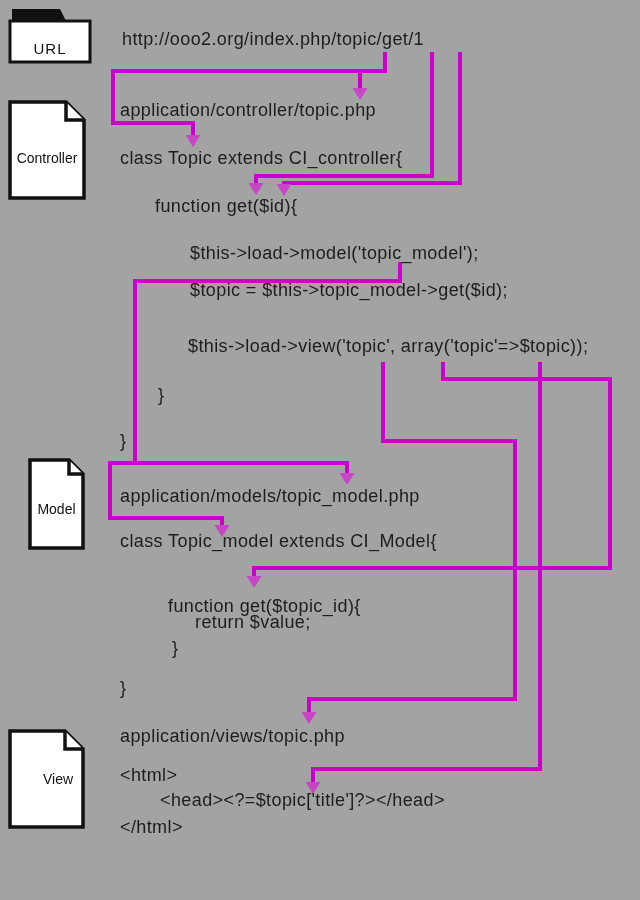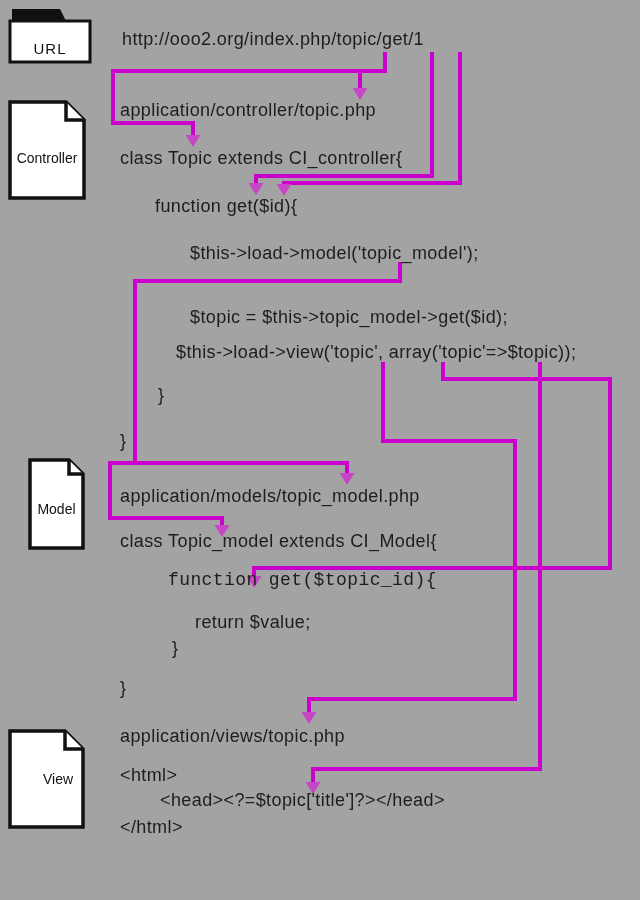--- a/index.html
+++ b/index.html
@@ -102,28 +102,28 @@
     </svg>
     <span class="icon-label">View</span>
   </div>
 
   <div class="code" style="left:122px;top:29px;">http://ooo2.org/index.php/topic/get/1</div>
 
   <div class="code" style="left:120px;top:100px;">application/controller/topic.php</div>
   <div class="code" style="left:120px;top:148px;">class Topic extends CI_controller{</div>
   <div class="code" style="left:155px;top:196px;">function get($id){</div>
   <div class="code" style="left:190px;top:243px;">$this-&gt;load-&gt;model('topic_model');</div>
-  <div class="code" style="left:190px;top:307px;">$topic = $this-&gt;topic_model-&gt;get($id);</div>
-  <div class="code" style="left:176px;top:336px;margin-top:6px;">$this-&gt;load-&gt;view('topic', array('topic'=&gt;$topic));</div>
+  <div class="code" style="left:190px;top:280px;">$topic = $this-&gt;topic_model-&gt;get($id);</div>
+  <div class="code" style="left:188px;top:336px;">$this-&gt;load-&gt;view('topic', array('topic'=&gt;$topic));</div>
   <div class="code" style="left:158px;top:385px;">}</div>
   <div class="code" style="left:120px;top:431px;">}</div>
 
   <div class="code" style="left:120px;top:486px;">application/models/topic_model.php</div>
   <div class="code" style="left:120px;top:531px;">class Topic_model extends CI_Model{</div>
-  <div class="code" style="left:168px;top:570px;font-family:Liberation Mono, monospace;">function get($topic_id){</div>
+  <div class="code" style="left:168px;top:596px;">function get($topic_id){</div>
   <div class="code" style="left:195px;top:612px;">return $value;</div>
   <div class="code" style="left:172px;top:638px;">}</div>
   <div class="code" style="left:120px;top:678px;">}</div>
 
   <div class="code" style="left:120px;top:726px;">application/views/topic.php</div>
   <div class="code" style="left:120px;top:765px;">&lt;html&gt;</div>
   <div class="code" style="left:160px;top:790px;">&lt;head&gt;&lt;?=$topic['title']?&gt;&lt;/head&gt;</div>
   <div class="code" style="left:120px;top:817px;">&lt;/html&gt;</div>
 
 </div>

